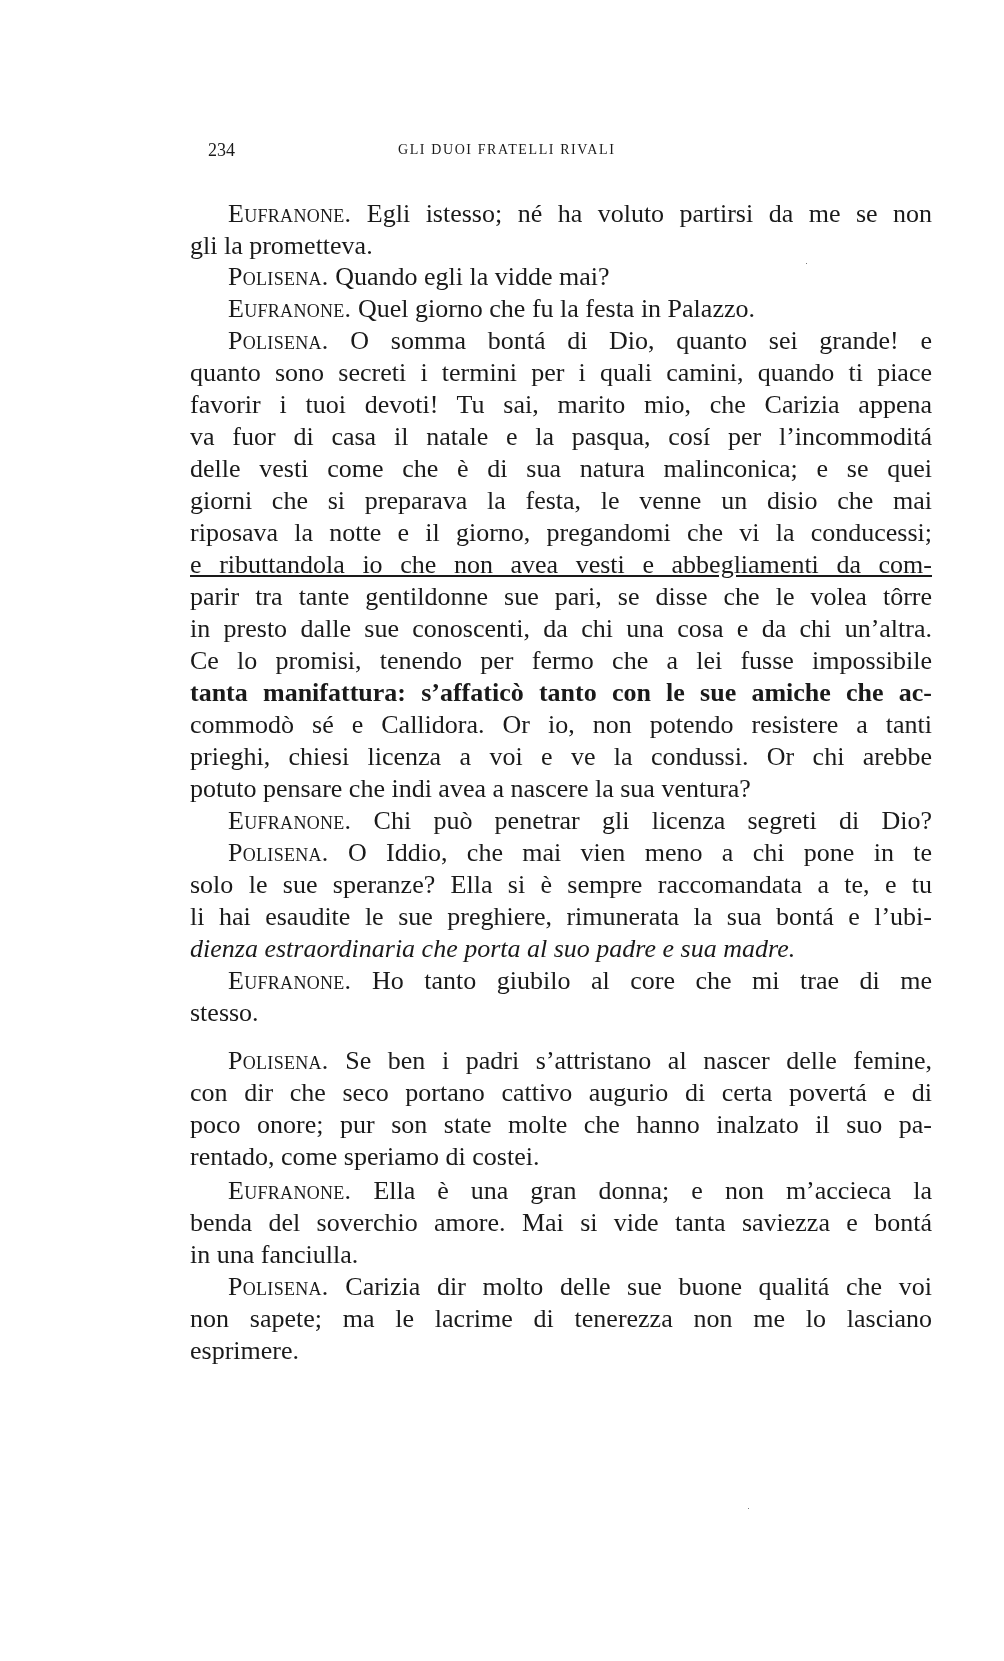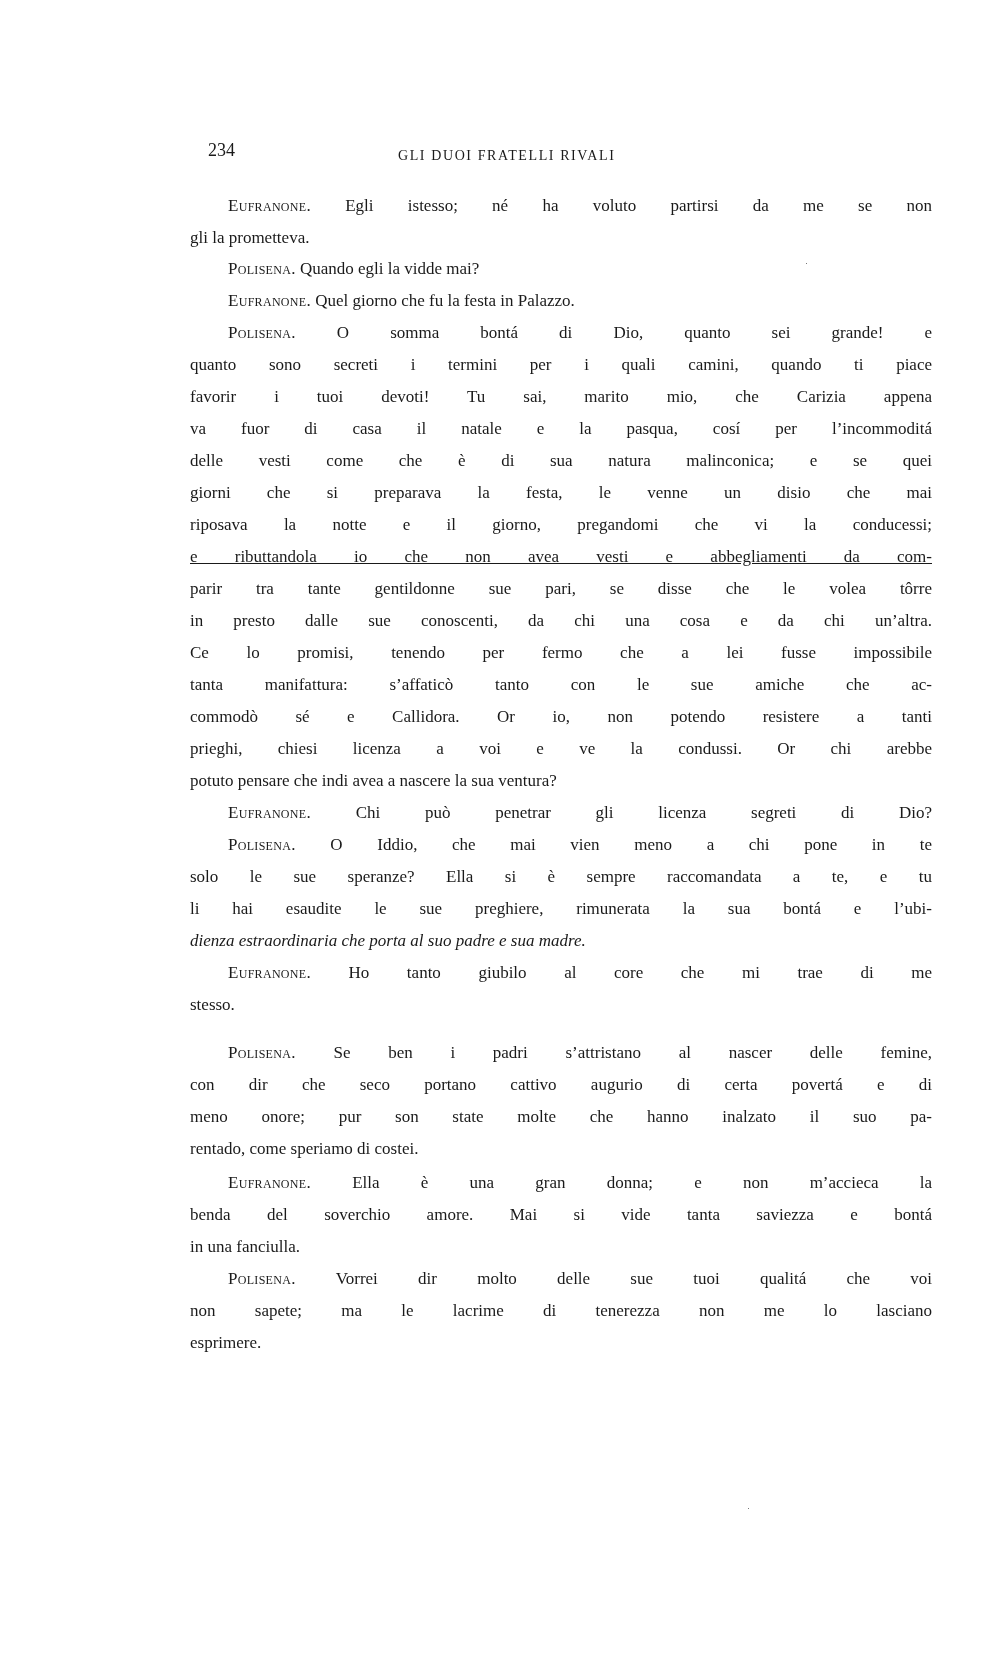--- a/index.html
+++ b/index.html
@@ -1,22 +1,22 @@
 <!DOCTYPE html>
 <html><head>
 <meta charset="utf-8">
 <style>
   html, body { margin: 0; padding: 0; background: #ffffff; }
   body { width: 1004px; height: 1661px; position: relative; overflow: hidden;
          font-family: "Liberation Serif", "DejaVu Serif", serif; color: #1a1a1a; }
   .running-head { position: absolute; top: 140px; left: 0; width: 853px; height: 24px; }
   .page-number { position: absolute; left: 208px; top: 0; font-size: 18px; }
-  .running-title { position: absolute; left: 398px; top: 8px; font-size: 14px; letter-spacing: 1.6px; }
-  .line { position: absolute; left: 190px; width: 742px; font-size: 17px; line-height: 26px;
-          white-space: nowrap; text-align: justify; text-align-last: justify; word-spacing: 0; }
+  .running-title { position: absolute; left: 398px; top: 2px; font-size: 14px; letter-spacing: 1.6px; }
+  .line { position: absolute; left: 190px; width: 742px; font-size: 26px; line-height: 26px;
+          white-space: nowrap; text-align: justify; text-align-last: justify; word-spacing: 0; margin-top: 8px; }
   .line.indent { left: 228px; width: 704px; }
   .line.last { text-align-last: left; }
   .speaker { font-variant: small-caps; letter-spacing: 0.3px; }
   .speck { position: absolute; width: 1px; height: 1px; background: #777; }
 </style>
 </head>
 <body>
 
 <div class="running-head">
   <span class="page-number">234</span>
@@ -32,37 +32,37 @@
     <div class="line" style="top: 352px; white-space: nowrap;"><span>quanto sono secreti i termini per i quali camini, quando ti piace</span></div>
     <div class="line" style="top: 384px; white-space: nowrap;"><span>favorir i tuoi devoti! Tu sai, marito mio, che Carizia appena</span></div>
     <div class="line" style="top: 416px; white-space: nowrap;"><span>va fuor di casa il natale e la pasqua, cosí per l’incommoditá</span></div>
     <div class="line" style="top: 448px; white-space: nowrap;"><span>delle vesti come che è di sua natura malinconica; e se quei</span></div>
     <div class="line" style="top: 480px; white-space: nowrap;"><span>giorni che si preparava la festa, le venne un disio che mai</span></div>
     <div class="line" style="top: 512px; white-space: nowrap;"><span>riposava la notte e il giorno, pregandomi che vi la conducessi;</span></div>
     <div class="line" style="top: 544px; white-space: nowrap; text-decoration: underline;"><span>e ributtandola io che non avea vesti e abbegliamenti da com-</span></div>
     <div class="line" style="top: 576px; white-space: nowrap;"><span>parir tra tante gentildonne sue pari, se disse che le volea tôrre</span></div>
     <div class="line" style="top: 608px; white-space: nowrap;"><span>in presto dalle sue conoscenti, da chi una cosa e da chi un’altra.</span></div>
     <div class="line" style="top: 640px; white-space: nowrap;"><span>Ce lo promisi, tenendo per fermo che a lei fusse impossibile</span></div>
-    <div class="line" style="top: 672px; white-space: nowrap;"><span>tanta manifattura: s’affaticò tanto con le sue amiche che ac-</span></div>
+    <div class="line" style="top: 672px; white-space: nowrap; font-weight: bold;"><span>tanta manifattura: s’affaticò tanto con le sue amiche che ac-</span></div>
     <div class="line" style="top: 704px; white-space: nowrap;"><span>commodò sé e Callidora. Or io, non potendo resistere a tanti</span></div>
     <div class="line" style="top: 736px; white-space: nowrap;"><span>prieghi, chiesi licenza a voi e ve la condussi. Or chi arebbe</span></div>
     <div class="line last" style="top: 768px;"><span>potuto pensare che indi avea a nascere la sua ventura?</span></div>
     <div class="line indent" style="top: 800px; white-space: nowrap;"><span class="speaker">Eufranone.</span><span> Chi può penetrar gli licenza segreti di Dio?</span></div>
     <div class="line indent" style="top: 832px; white-space: nowrap;"><span class="speaker">Polisena.</span><span> O Iddio, che mai vien meno a chi pone in te</span></div>
     <div class="line" style="top: 864px; white-space: nowrap;"><span>solo le sue speranze? Ella si è sempre raccomandata a te, e tu</span></div>
     <div class="line" style="top: 896px; white-space: nowrap;"><span>li hai esaudite le sue preghiere, rimunerata la sua bontá e l’ubi-</span></div>
     <div class="line last" style="top: 928px; font-style: italic;"><span>dienza estraordinaria che porta al suo padre e sua madre.</span></div>
     <div class="line indent" style="top: 960px; white-space: nowrap;"><span class="speaker">Eufranone.</span><span> Ho tanto giubilo al core che mi trae di me</span></div>
     <div class="line last" style="top: 992px;"><span>stesso.</span></div>
     <div class="line indent" style="top: 1040px; white-space: nowrap;"><span class="speaker">Polisena.</span><span> Se ben i padri s’attristano al nascer delle femine,</span></div>
     <div class="line" style="top: 1072px; white-space: nowrap;"><span>con dir che seco portano cattivo augurio di certa povertá e di</span></div>
-    <div class="line" style="top: 1104px; white-space: nowrap;"><span>meno onore; pur son state molte che hanno inalzato il suo pa-</span></div>
+    <div class="line" style="top: 1104px; white-space: nowrap;"><span>poco onore; pur son state molte che hanno inalzato il suo pa-</span></div>
     <div class="line last" style="top: 1136px;"><span>rentado, come speriamo di costei.</span></div>
     <div class="line indent" style="top: 1170px; white-space: nowrap;"><span class="speaker">Eufranone.</span><span> Ella è una gran donna; e non m’accieca la</span></div>
     <div class="line" style="top: 1202px; white-space: nowrap;"><span>benda del soverchio amore. Mai si vide tanta saviezza e bontá</span></div>
     <div class="line last" style="top: 1234px;"><span>in una fanciulla.</span></div>
-    <div class="line indent" style="top: 1266px; white-space: nowrap;"><span class="speaker">Polisena.</span><span> Vorrei dir molto delle sue tuoi qualitá che voi</span></div>
+    <div class="line indent" style="top: 1266px; white-space: nowrap;"><span class="speaker">Polisena.</span><span> Carizia dir molto delle sue buone qualitá che voi</span></div>
     <div class="line" style="top: 1298px; white-space: nowrap;"><span>non sapete; ma le lacrime di tenerezza non me lo lasciano</span></div>
     <div class="line last" style="top: 1330px; font-family: Liberation Serif, serif;"><span>esprimere.</span></div>
   </div>
 
 <div class="speck" style="left:806px; top:263px;"></div>
 <div class="speck" style="left:748px; top:1508px;"></div>
 
 </body></html>

